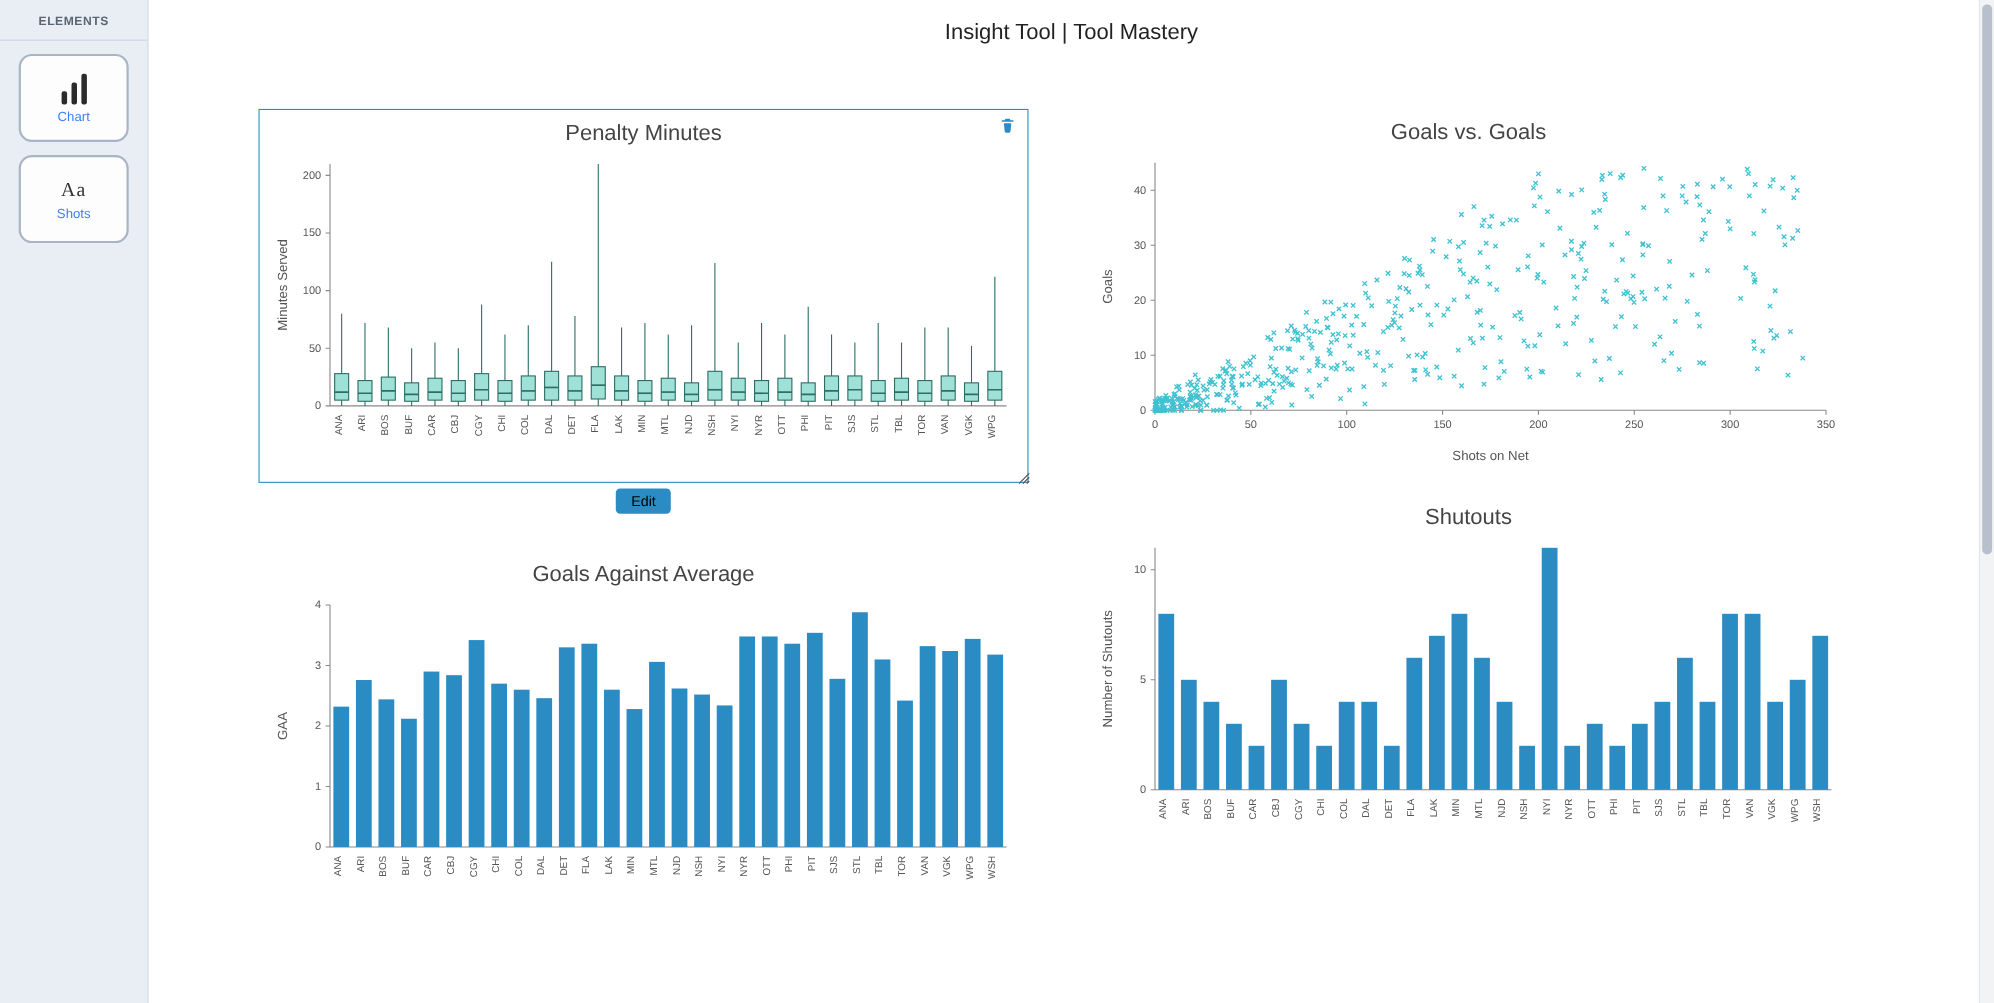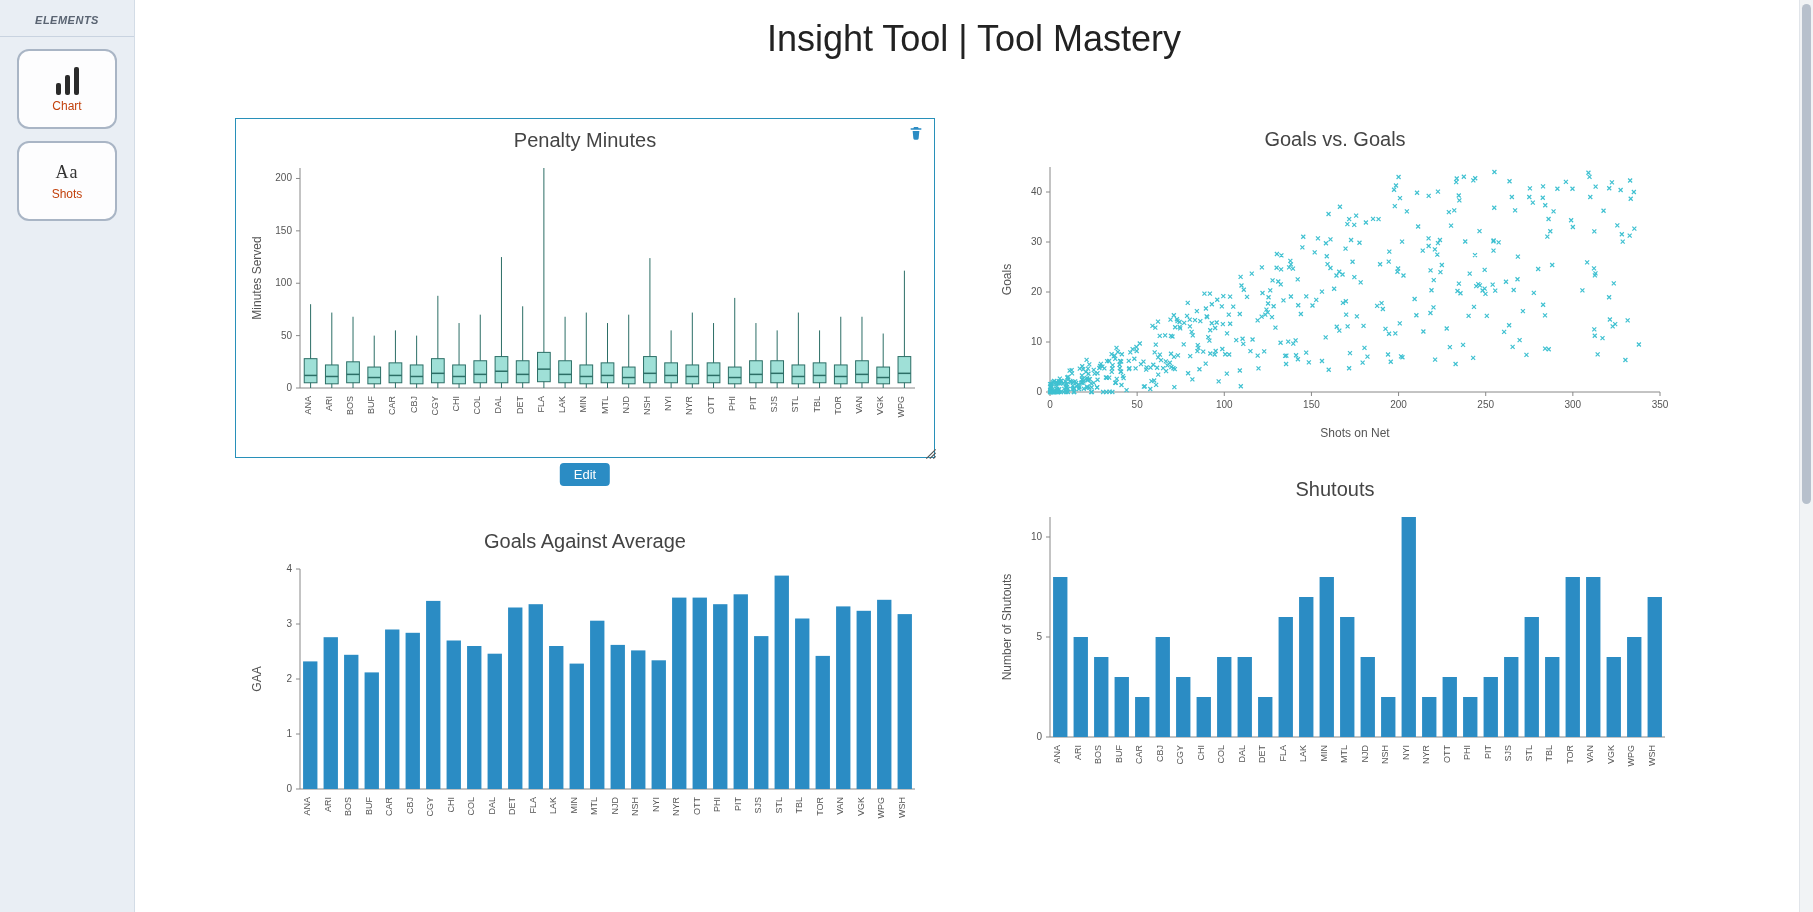--- a/index.html
+++ b/index.html
@@ -1,33 +1,33 @@
 <!DOCTYPE html>
 <html><head>
 <meta charset="utf-8">
 <style>
   * { box-sizing: border-box; margin: 0; padding: 0; }
   body { font-family: Arial, Helvetica, sans-serif; font-size: 13px; color: #333; background: #fff; overflow: hidden; }
   .app { display: flex; height: 912px; width: 1813px; }
   .sidebar { width: 135px; background: #e9eef4; border-right: 1px solid #d3dce6; padding-top: 8px; }
-  .sidebar-title { text-align: center; font-size: 11px; font-weight: 600; color: #5a6472; letter-spacing: .5px; padding: 6px 0 10px; border-bottom: 1px solid #c9d3e0; font-style: italic; }
+  .sidebar-title { text-align: center; font-size: 11px; font-weight: 600; color: #5a6472; letter-spacing: .5px; padding: 6px 0 10px; border-bottom: 1px solid #c9d3e0; }
   .tool { margin: 12px auto; width: 100px; height: 80px; border: 2px solid #a9b5c5; border-radius: 12px; background: #fdfdfe; display: flex; flex-direction: column; align-items: center; justify-content: center; cursor: pointer; }
-  .tool-label { font-size: 12px; color: #c2410c; margin-top: 4px; }
+  .tool-label { font-size: 12px; color: #3b82f6; margin-top: 4px; }
   .chart-icon { display: flex; align-items: flex-end; gap: 4px; height: 30px; }
   .chart-icon span { width: 5px; background: #2b2b2b; border-radius: 2px; }
   .text-icon { font-family: "Times New Roman", serif; font-size: 18px; font-weight: 400; letter-spacing: 1px; }
   .main { flex: 1; position: relative; overflow: hidden; }
   .scrollbar-stub { position: absolute; right: 0; top: 0; bottom: 0; width: 14px; background: #f1f3f5; border-left: 1px solid #e1e5ea; }
   .scrollbar-thumb { position: absolute; left: 2px; right: 2px; top: 4px; height: 500px; background: #b7c0cc; border-radius: 6px; }
-  .title { text-align: center; font-size: 36px; font-weight: 400; color: #222; padding: 18px 0 8px; }
+  .title { text-align: center; font-size: 20px; font-weight: 400; color: #222; padding: 18px 0 8px; }
   .canvas { position: relative; height: 830px; margin: 0 30px 0 50px; }
   .widget { position: absolute; background: #fff; }
   .widget.selected { border: 1px solid #2890b9; }
   .widget-head { position: absolute; top: 6px; right: 10px; color: #2b8cc4; cursor: pointer; }
-  .edit-btn { position: absolute; top: 100%; left: 50%; transform: translateX(-50%); margin-top: 6px; background: #2b8cc4; color: #ffffff; border: none; padding: 4px 14px; border-radius: 4px; font-size: 13px; cursor: pointer; }
+  .edit-btn { position: absolute; top: 100%; left: 50%; transform: translateX(-50%); margin-top: 6px; background: #2b8cc4; color: #000000; border: none; padding: 4px 14px; border-radius: 4px; font-size: 13px; cursor: pointer; }
   .resize-handle { position: absolute; right: -4px; bottom: -4px; width: 14px; height: 14px; }
   .chart-title { text-align: center; font-size: 20px; color: #444; font-weight: 400; margin: 10px 0 6px; }
   .bar { fill: #2b8cc4; }
   .box { fill: #9fe0d7; stroke: #2c6e66; stroke-width: 1; }
   .whisk { stroke: #2c6e66; stroke-width: 1; }
   .scatter-pt { fill: none; stroke: #3fc1d1; stroke-width: 1.2; }
 </style>
 </head>
 <body>
 

